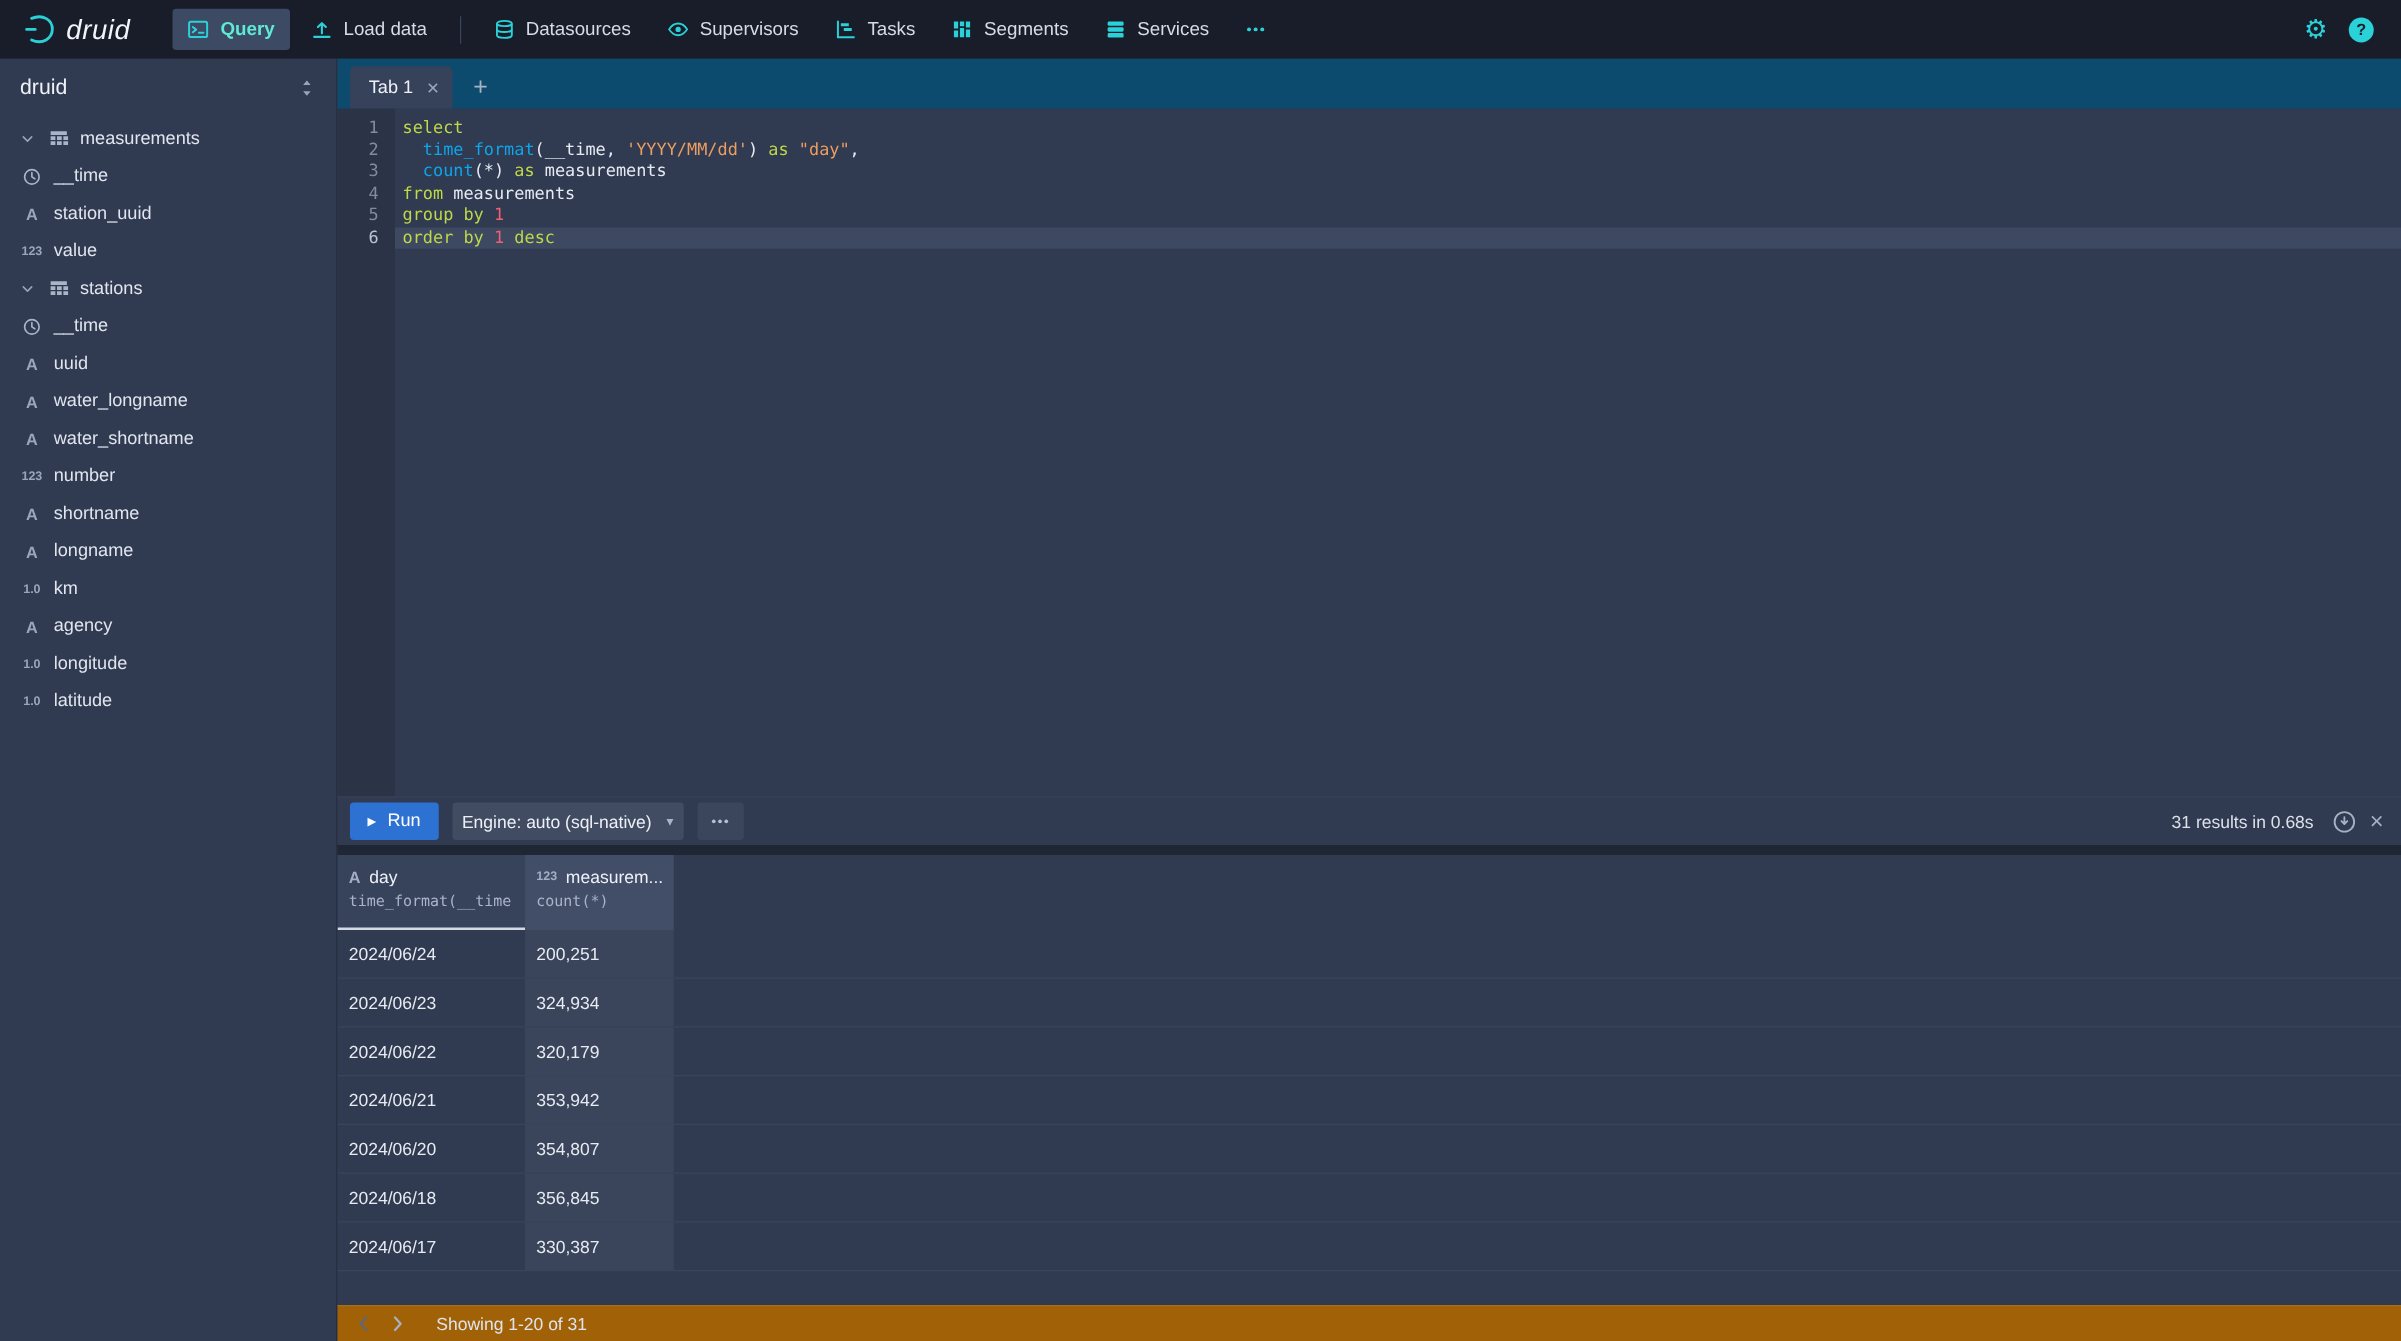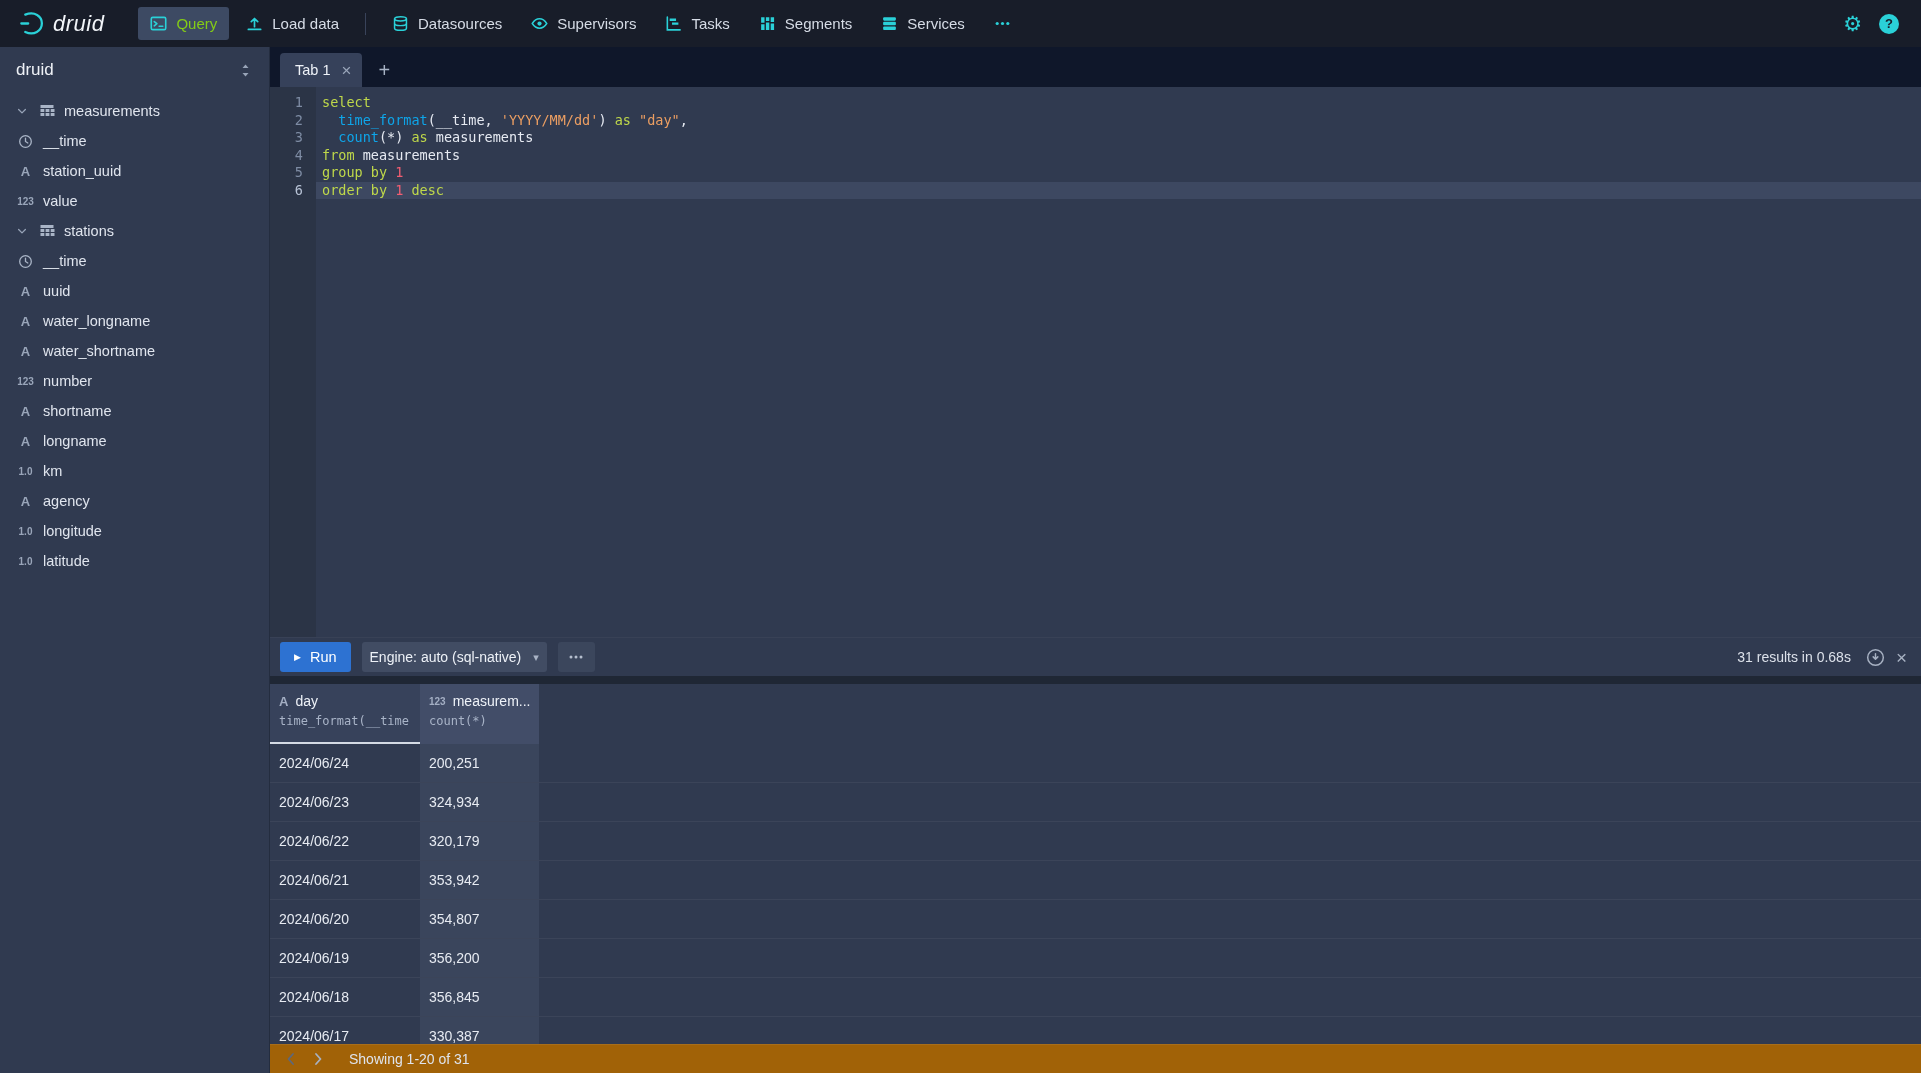--- a/index.html
+++ b/index.html
@@ -8,21 +8,21 @@
   .app{display:flex;flex-direction:column;width:100%;height:100%;}
 
   
   .topbar{height:47px;flex:0 0 47px;background:#181d29;display:flex;align-items:center;padding:0 14px;}
   .logo{display:flex;align-items:center;gap:8px;margin:0 34px 0 4px;}
   .logo-text{color:#f2f5f9;font-size:22px;font-style:italic;letter-spacing:.5px;}
   .nav{display:flex;align-items:center;gap:5px;}
   .nav-item{display:flex;align-items:center;gap:9px;padding:8px 12px;border-radius:3px;
     color:#d6dce6;font-size:15px;cursor:pointer;white-space:nowrap;}
   .nav-item .icon{color:#2ad1d8;display:flex;align-items:center;}
-  .nav-item.active{background:#3d4a63;color:#84cc16;}
+  .nav-item.active{background:#3d4a63;color:#5eead4;font-weight:bold;}
   .nav-divider{width:1px;height:22px;background:#39435a;margin:0 9px;}
   .topbar-right{margin-left:auto;display:flex;align-items:center;gap:17px;padding-right:8px;}
   .gear{color:#2ad1d8;font-size:21px;line-height:1;cursor:pointer;}
   .help{width:20px;height:20px;border-radius:50%;background:#2ad1d8;color:#181d29;
     font-weight:bold;font-size:13px;display:flex;align-items:center;justify-content:center;cursor:pointer;}
 
   
   .content{flex:1;display:flex;min-height:0;}
   .sidebar{flex:0 0 270px;width:270px;background:#303a50;border-right:1px solid #242d3f;
     display:flex;flex-direction:column;}
@@ -33,21 +33,21 @@
   .tree-item{height:30px;display:flex;align-items:center;gap:9px;color:#e0e5ee;
     font-size:14.5px;padding-left:16px;cursor:pointer;white-space:nowrap;}
   .tree-item.child{padding-left:17px;}
   .tree-item .chev{color:#97a3b7;display:flex;width:13px;}
   .tree-item .icon{color:#a9b4c6;display:flex;width:17px;justify-content:center;}
   .ticon{color:#9aa6ba;font-size:10px;font-weight:bold;width:17px;text-align:center;flex:0 0 17px;}
   .ticon.a{font-size:13px;font-weight:600;}
 
   
   .main{flex:1;display:flex;flex-direction:column;min-width:0;}
-  .tabbar{height:40px;flex:0 0 40px;background:#0f172a;display:flex;align-items:flex-end;padding-left:10px;text-align:right;}
+  .tabbar{height:40px;flex:0 0 40px;background:#0c4a6e;display:flex;align-items:flex-end;padding-left:10px;text-align:right;}
   .tab{height:34px;background:#36415a;border-radius:4px 4px 0 0;display:flex;align-items:center;
     padding:0 11px 0 15px;color:#eef2f8;font-size:14.5px;gap:11px;cursor:pointer;}
   .tab-close{color:#9aa6ba;font-size:17px;line-height:1;cursor:pointer;}
   .tab-add{width:32px;height:34px;display:flex;align-items:center;justify-content:center;
     color:#a7b2c4;font-size:20px;margin-left:6px;cursor:pointer;}
 
   
   .editor{flex:1;display:flex;background:#303a50;min-height:0;
     font-family:"DejaVu Sans Mono",monospace;font-size:13.5px;line-height:17.5px;}
   .gutter{flex:0 0 46px;width:46px;background:#2b3446;padding:7px 13px 0 0;text-align:right;color:#7e8ca4;}
@@ -402,25 +402,20 @@
               <div class="rcell c1">2024/06/21</div>
               <div class="rcell c2">353,942</div>
               <div class="rrest"></div>
             </div>
             <div class="rrow">
               <div class="rcell c1">2024/06/20</div>
               <div class="rcell c2">354,807</div>
               <div class="rrest"></div>
             </div>
             <div class="rrow">
-              <div class="rcell c1">2024/06/19</div>
-              <div class="rcell c2">356,200</div>
-              <div class="rrest"></div>
-            </div>
-            <div class="rrow">
               <div class="rcell c1">2024/06/18</div>
               <div class="rcell c2">356,845</div>
               <div class="rrest"></div>
             </div>
             <div class="rrow">
               <div class="rcell c1">2024/06/17</div>
               <div class="rcell c2">330,387</div>
               <div class="rrest"></div>
             </div>
           </div>

